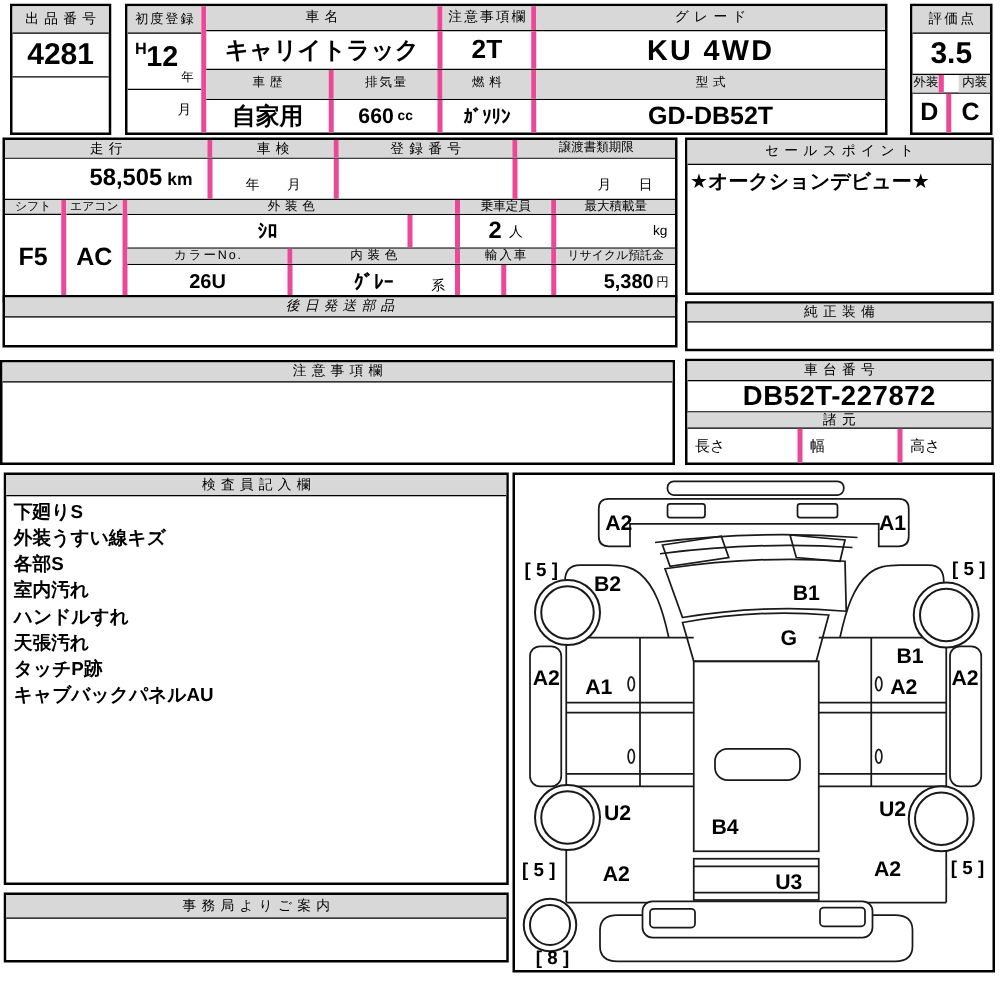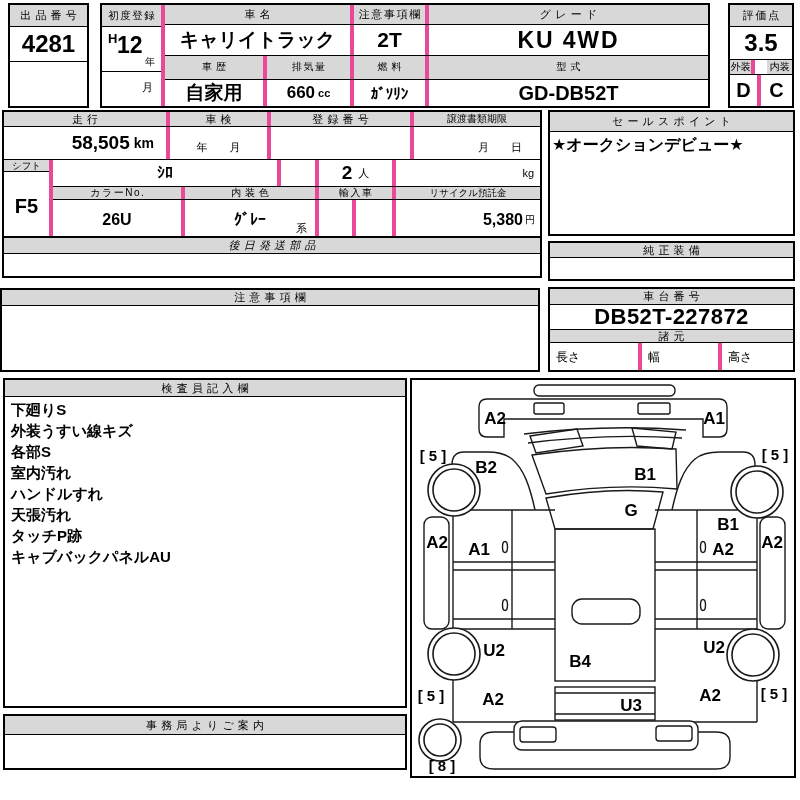--- a/index.html
+++ b/index.html
@@ -106,22 +106,31 @@
       <div class="v c" style="width:143px;"></div>
       <div class="v c last small" style="flex:1;align-items:flex-end;justify-content:flex-end;padding:0 18px 4px 0;">月　　日</div>
     </div>
     <div class="row" style="height:80px;">
 
       <div class="c" style="width:49px;display:flex;flex-direction:column;">
         <div class="hdr" style="height:12px;font-size:9.5px;">シフト</div>
         <div class="v" style="flex:1;font-size:20px;">F5</div>
       </div>
 
+      <div class="c" style="width:49px;display:flex;flex-direction:column;">
+        <div class="hdr" style="height:12px;font-size:9.5px;">エアコン</div>
+        <div class="v" style="flex:1;font-size:20px;">AC</div>
+      </div>
 
       <div style="flex:1;display:flex;flex-direction:column;">
+        <div class="row bb" style="height:12px;">
+          <div class="hdr ls c" style="width:266px;border-bottom:none;font-size:10px;">外装色</div>
+          <div class="hdr c" style="width:77px;border-bottom:none;font-size:10px;">乗車定員</div>
+          <div class="hdr c last" style="flex:1;border-bottom:none;font-size:10px;">最大積載量</div>
+        </div>
         <div class="row bb" style="height:27px;">
           <div class="v c" style="width:228px;font-size:16px;">ｼﾛ</div>
           <div class="v c" style="width:38px;"></div>
           <div class="v c" style="width:77px;gap:6px;font-size:19px;">
             <span>2</span>
             <span style="font-size:11px;font-weight:normal;">人</span>
           </div>
           <div class="v c last" style="flex:1;justify-content:flex-end;padding-right:6px;font-size:11px;font-weight:normal;">kg</div>
         </div>
         <div class="row bb" style="height:13px;">

